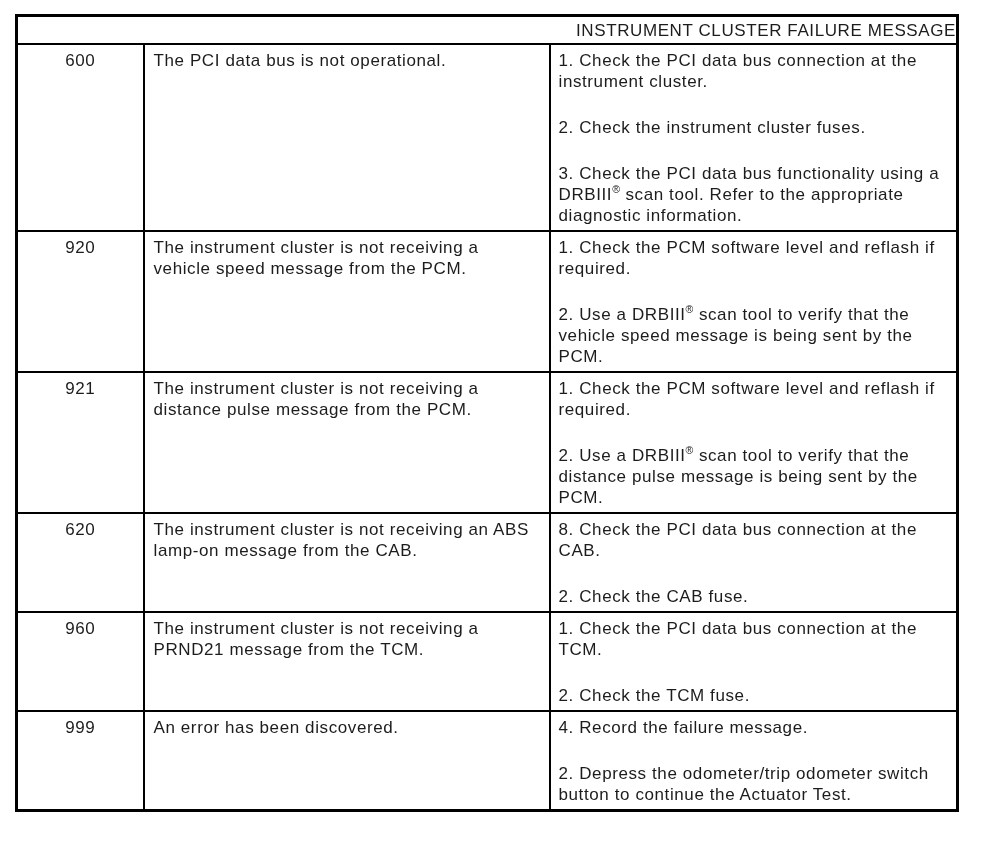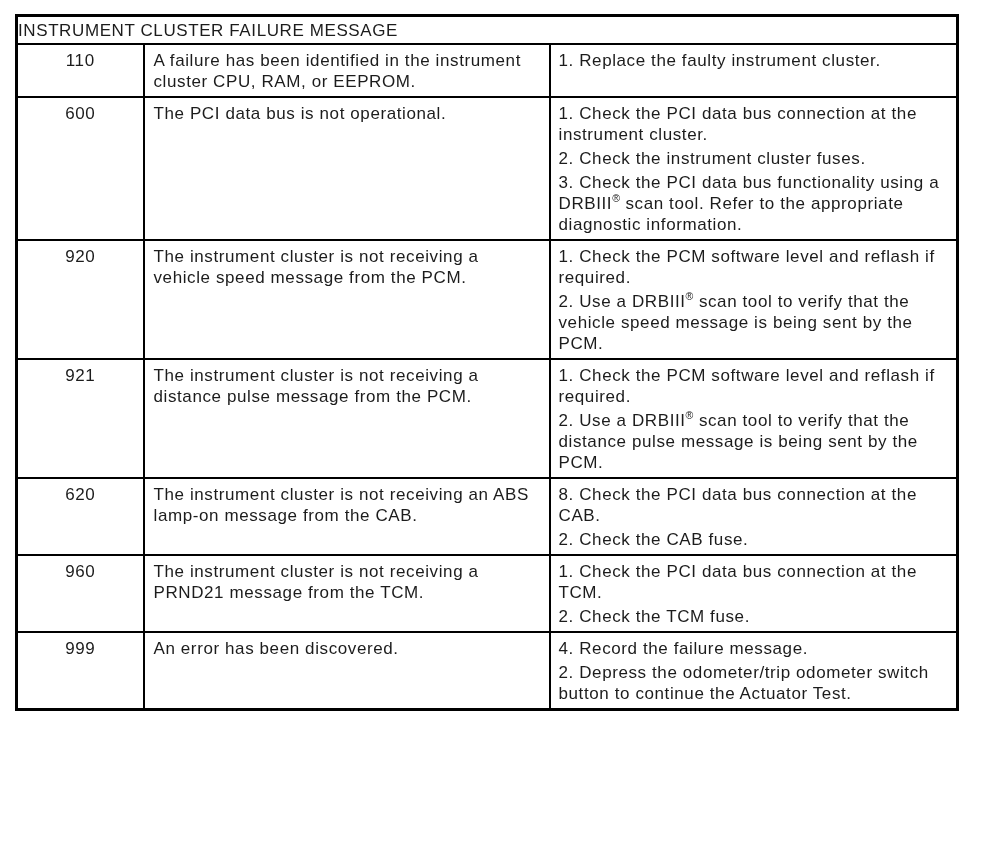--- a/index.html
+++ b/index.html
@@ -30,21 +30,21 @@
     font-size: 17px;
     letter-spacing: 0.6px;
     line-height: 21px;
     font-weight: normal;
   }
   col.c-msg  { width: 127px; }
   col.c-desc { width: 406px; }
   col.c-corr { width: 408px; }
   th.title-cell {
     height: 26px;
-    text-align: left;
+    text-align: right;
     vertical-align: middle;
     padding: 0;
   }
   tr.header-row th {
     height: 18px;
     text-align: center;
     vertical-align: middle;
     padding: 0;
   }
   tbody td {
@@ -57,21 +57,21 @@
   td.desc-cell {
     padding: 5px 14px 4px 9px;
   }
   td.corr-cell {
     padding: 5px 6px 4px 8px;
   }
   td.corr-cell p {
     margin: 0;
   }
   td.corr-cell p + p {
-    margin-top: 3px;
+    margin-top: 25px;
   }
   .failure-table sup {
     font-size: 0.62em;
     letter-spacing: 0.2px;
     vertical-align: super;
     line-height: 0;
   }
 </style>
 </head>
 <body>
@@ -82,27 +82,20 @@
       <col class="c-msg">
       <col class="c-desc">
       <col class="c-corr">
     </colgroup>
     <thead>
       <tr class="title-row">
         <th colspan="3" class="title-cell">INSTRUMENT CLUSTER FAILURE MESSAGE</th>
       </tr>
     </thead>
     <tbody id="table-body">
-        <tr>
-          <td class="msg-cell">110</td>
-          <td class="desc-cell">A failure has been identified in the instrument cluster CPU, RAM, or EEPROM.</td>
-          <td class="corr-cell">
-            <p>1. Replace the faulty instrument cluster.</p>
-          </td>
-        </tr>
         <tr>
           <td class="msg-cell">600</td>
           <td class="desc-cell">The PCI data bus is not operational.</td>
           <td class="corr-cell">
             <p>1. Check the PCI data bus connection at the instrument cluster.</p>
             <p>2. Check the instrument cluster fuses.</p>
             <p>3. Check the PCI data bus functionality using a DRBIII<sup>®</sup> scan tool. Refer to the appropriate diagnostic information.</p>
           </td>
         </tr>
         <tr>

